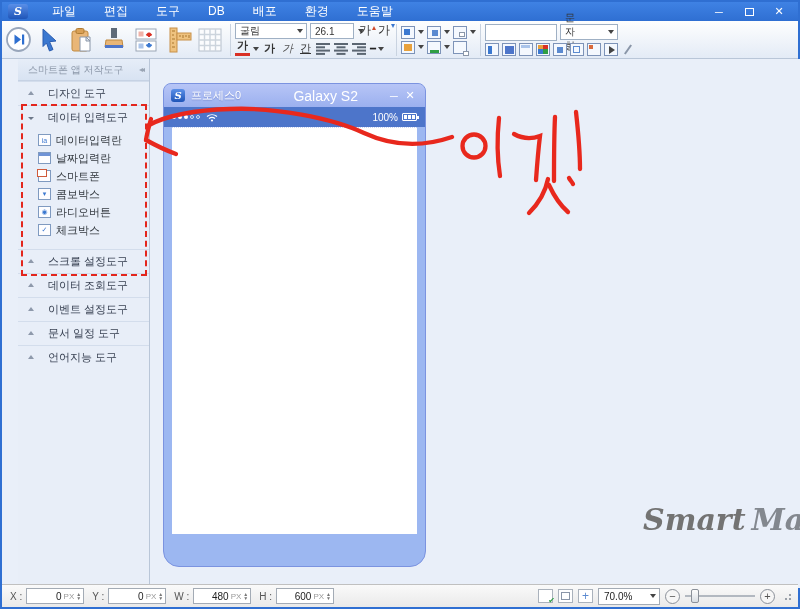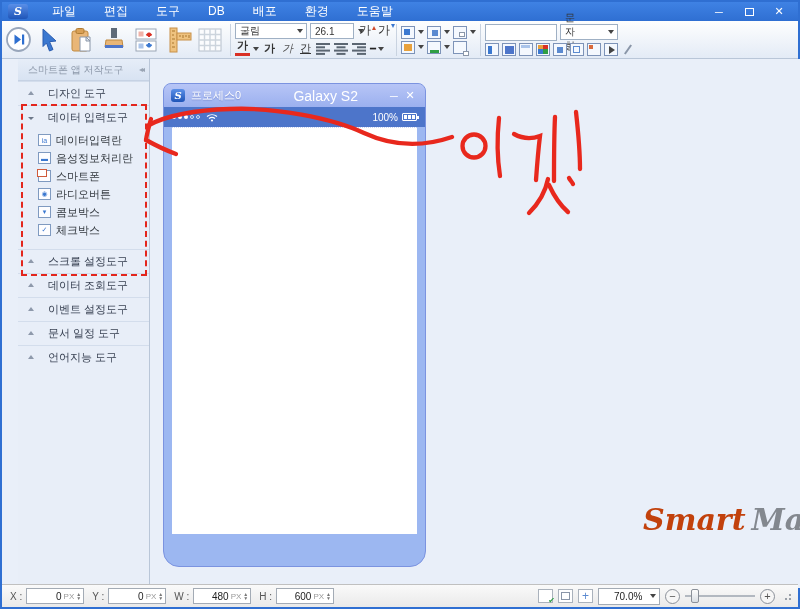--- a/index.html
+++ b/index.html
@@ -93,41 +93,41 @@
   .batt { width:15px; height:8px; border:1px solid #fff; border-radius:1px; position:relative;
     display:flex; gap:1px; padding:1px; }
   .batt::after { content:""; position:absolute; right:-3px; top:2px; width:2px; height:3px; background:#fff; }
   .batt b { width:3px; background:#fff; display:block; }
   .phone-screen { position:absolute; left:8px; top:43px; width:245px; height:407px; background:#fff;
     border-top:1px dotted #c9d4f2; }
 
   
   .watermark { position:absolute; left:492px; top:443px; font-family:"DejaVu Serif", serif;
     font-style:italic; font-weight:bold; font-size:30px; letter-spacing:0; }
-  .wm-1 { color:#c2410c; }
+  .wm-1 { color:#737373; }
   .wm-2 { color:#83888f; margin-left:6px; }
 
   
   .statusbar { position:absolute; left:0; bottom:0; width:796px; height:23px;
     background:linear-gradient(#fafafa,#e9e9e9); border-top:1px solid #c0c0c0;
     display:flex; align-items:center; padding:0 6px; }
   .f-label { font-size:10px; color:#555; margin:0 4px 0 8px; }
   .f-label:first-child { margin-left:2px; }
   .field { width:58px; height:16px; background:#fff; border:1px solid #a3abb5; display:flex;
     align-items:center; padding:0 2px 0 4px; }
   .field .val { font-size:10px; color:#222; flex:1; text-align:right; }
   .field .unit { font-size:8px; color:#999; margin:16px 2px; }
   .spin { display:flex; flex-direction:column; line-height:4px; font-size:5px; color:#777; }
   .sb-right { margin-left:auto; display:flex; align-items:center; gap:5px; }
   .sb-ic { width:15px; height:14px; border:1px solid #aab2bc; background:#fff; position:relative; }
   .sb-ic.doc::after { content:"✔"; position:absolute; right:-3px; bottom:-3px; font-size:8px; color:#2f9e44; }
   .sb-ic.pan::before { content:""; position:absolute; inset:2px; border:1px solid #8a96a8; }
   .sb-ic.mov::before { content:"+"; position:absolute; left:3px; top:-1px; font-size:12px; color:#5b8ad0; }
   .zoom-combo { width:62px; height:17px; background:#fff; border:1px solid #a3abb5; display:flex;
-    align-items:center; font-size:10px; color:#222; padding-left:15px; }
+    align-items:center; font-size:10px; color:#222; padding-left:5px; }
   .zoom-combo .dd { margin-left:auto; margin-right:3px; }
   .roundbtn { width:15px; height:15px; border:1px solid #8a9099; border-radius:50%; background:#f6f6f6;
     display:flex; align-items:center; justify-content:center; font-size:11px; color:#555; line-height:0; }
   .slider { width:70px; height:14px; position:relative; }
   .slider .track { position:absolute; left:0; right:0; top:6px; height:2px; background:#b2b8c0; }
   .slider .handle { position:absolute; left:6px; top:0; width:8px; height:14px;
     background:linear-gradient(#fdfdfd,#d8dde3); border:1px solid #8a9099; border-radius:2px; }
   .grip { width:10px; height:10px; margin-left:2px;
     background:
       radial-gradient(circle at 8px 8px, #9aa0a8 1px, transparent 1.2px),
@@ -359,34 +359,34 @@
       <div class="side-sec">
         <span class="tri-down"></span>
         <span class="sec-label">데이터 입력도구</span>
       </div>
       <div class="side-items">
         <div class="side-item">
           <span class="s-ic">ia</span>
           <span class="item-label">데이터입력란</span>
         </div>
         <div class="side-item">
-          <span class="s-ic">▬</span>
-          <span class="item-label">음성정보처리란</span>
+          <span class="s-ic cal"></span>
+          <span class="item-label">날짜입력란</span>
         </div>
         <div class="side-item">
           <span class="s-ic pop"></span>
           <span class="item-label">스마트폰</span>
         </div>
         <div class="side-item">
+          <span class="s-ic">▾</span>
+          <span class="item-label">콤보박스</span>
+        </div>
+        <div class="side-item">
           <span class="s-ic">◉</span>
           <span class="item-label">라디오버튼</span>
-        </div>
-        <div class="side-item">
-          <span class="s-ic">▾</span>
-          <span class="item-label">콤보박스</span>
         </div>
         <div class="side-item">
           <span class="s-ic">✓</span>
           <span class="item-label">체크박스</span>
         </div>
       </div>
 
       <div class="side-sec">
         <span class="tri-up"></span>
         <span class="sec-label">스크롤 설정도구</span>

